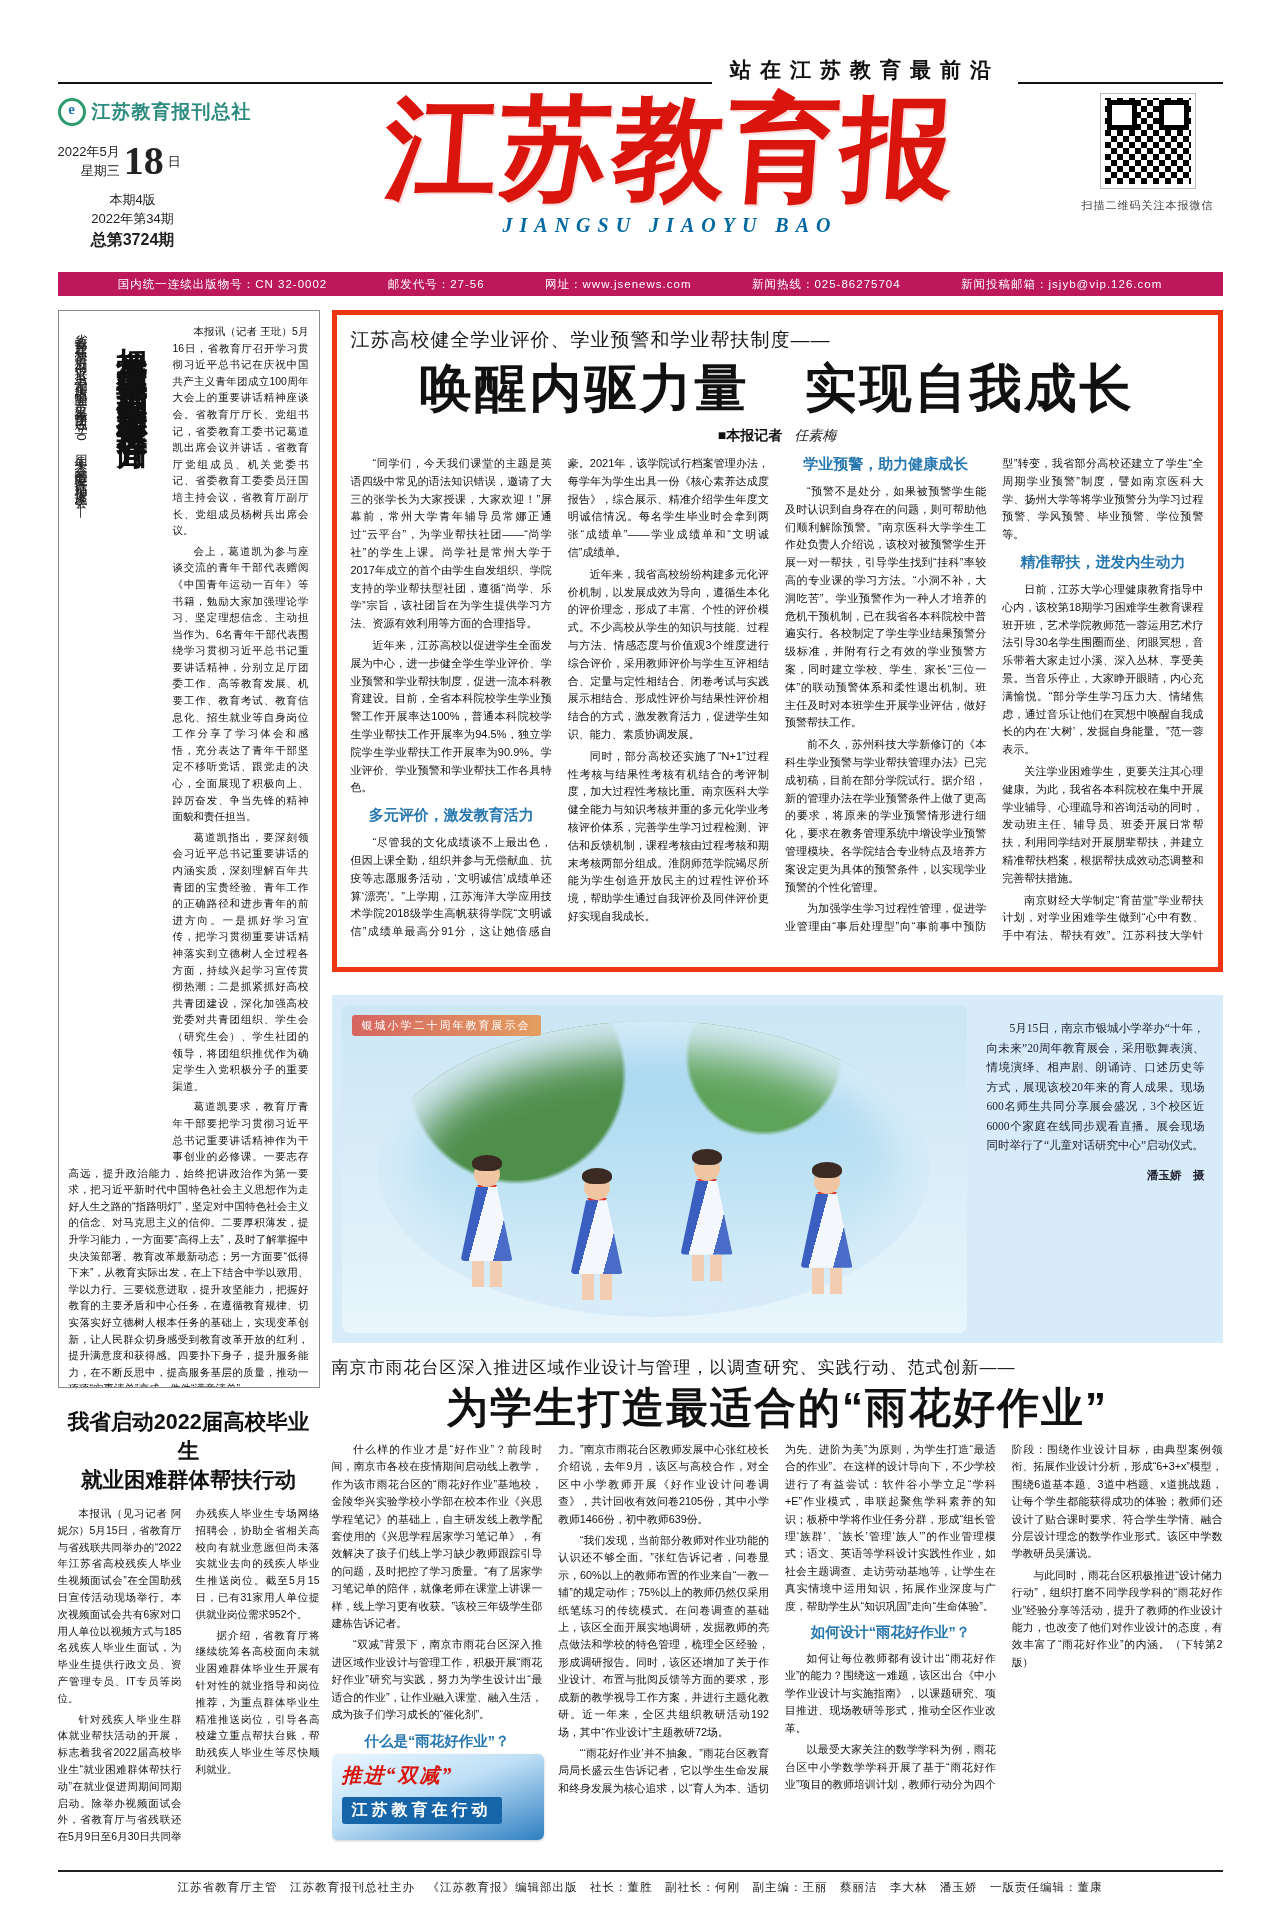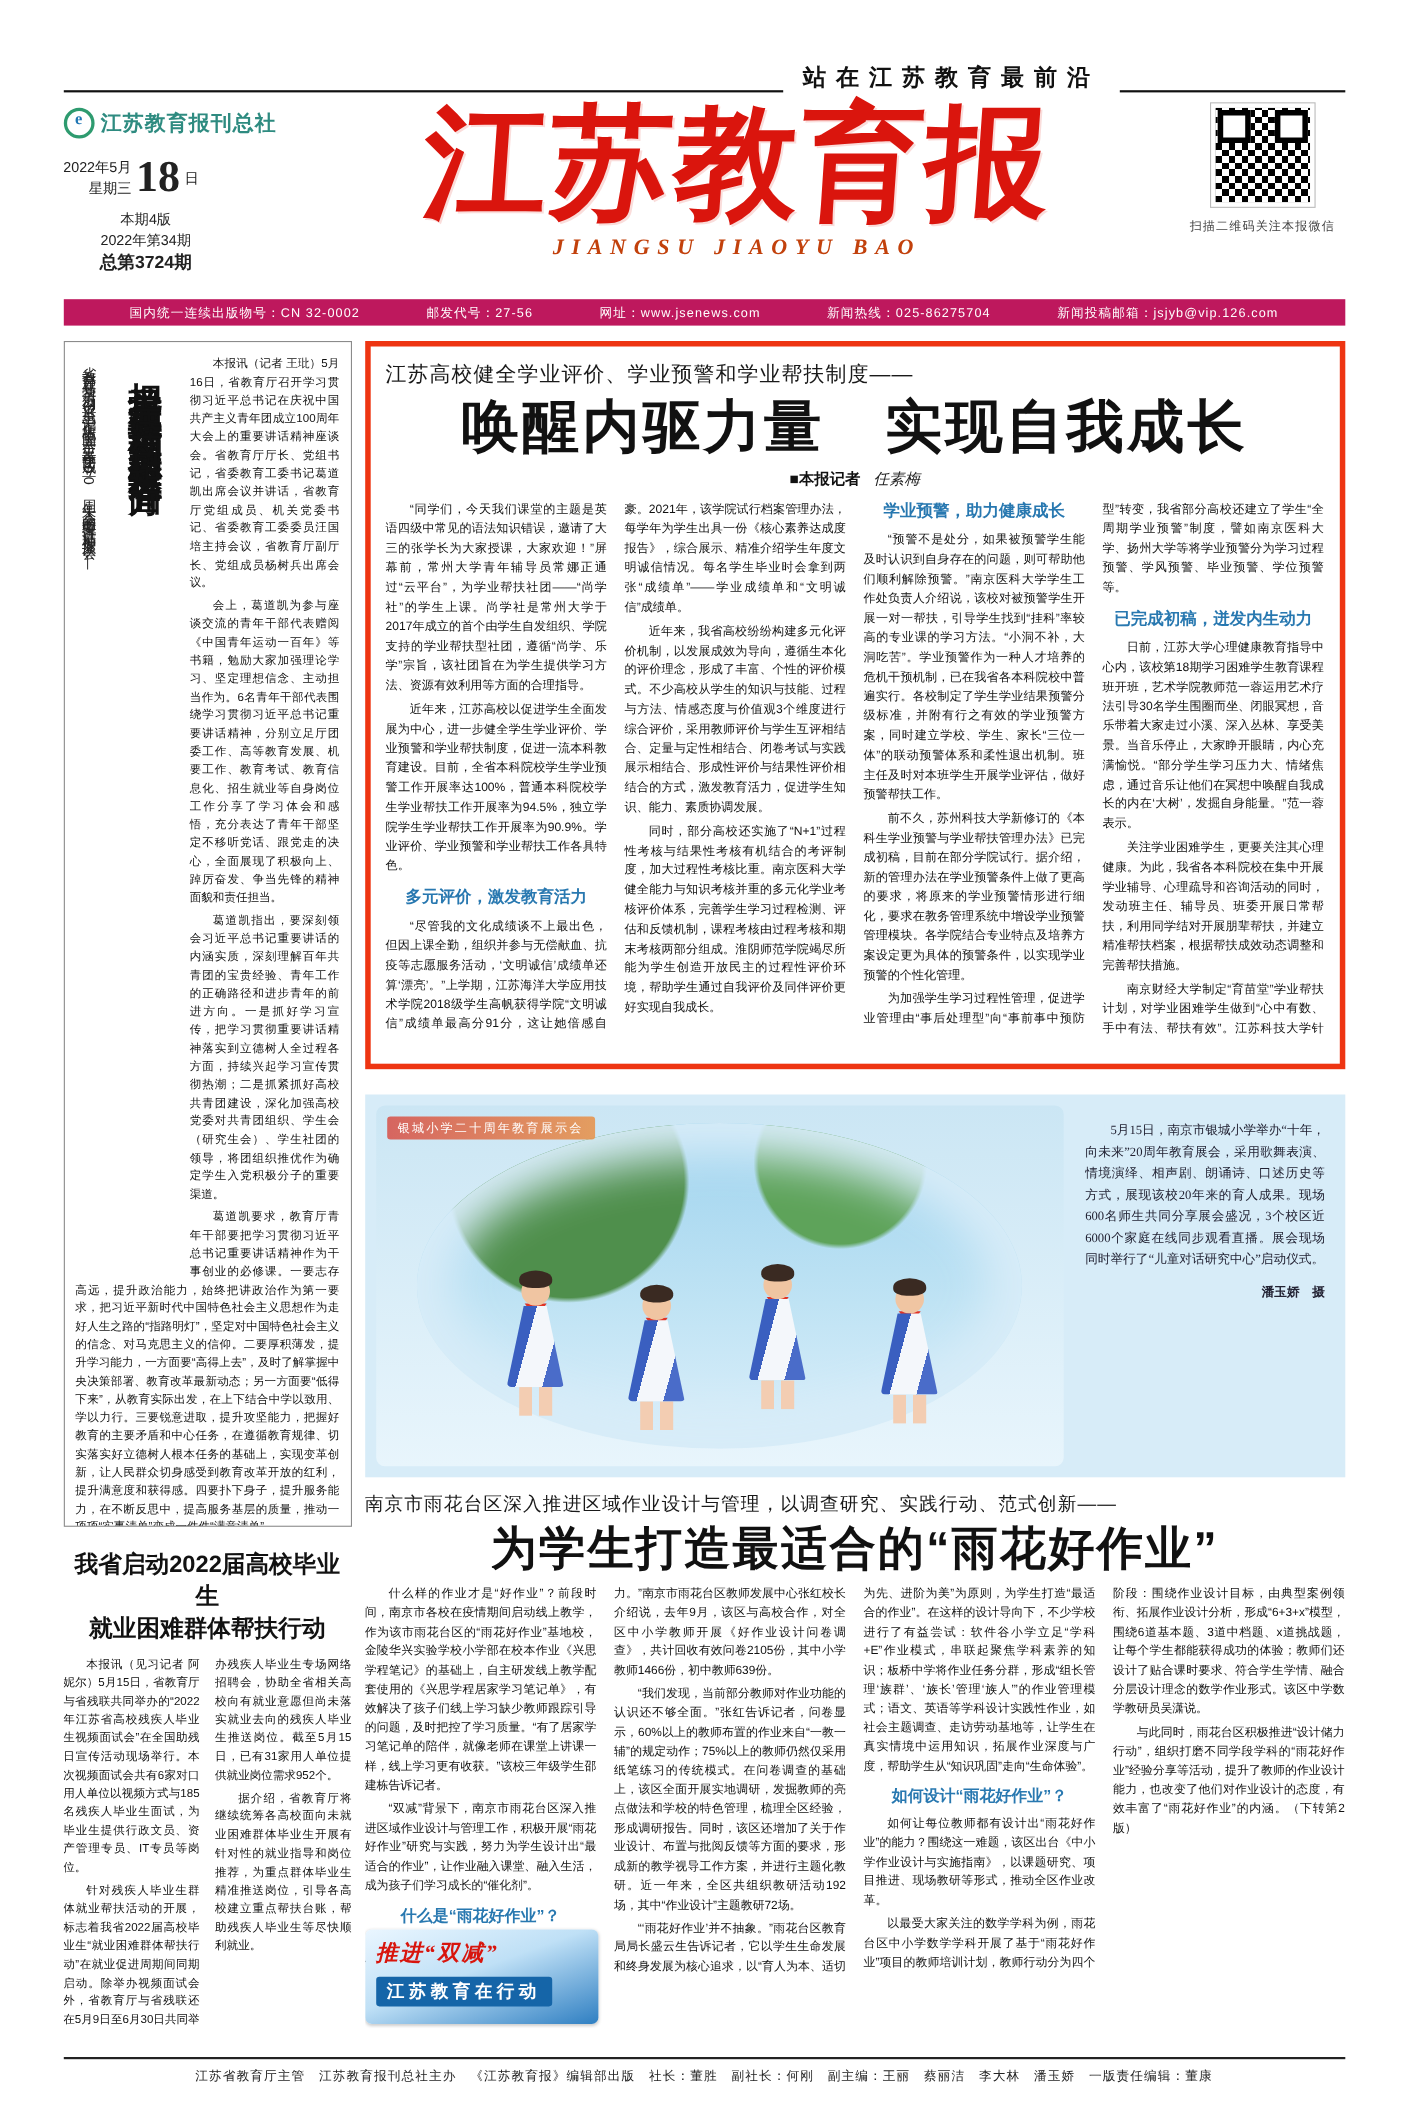--- a/index.html
+++ b/index.html
@@ -21,21 +21,21 @@
   .date-block{margin-top:16px;font-size:13px;line-height:19px;color:#222;}
   .date-top{display:flex;align-items:center;gap:4px;}
   .date-ym{text-align:right;}
   .big-day{font-size:40px;font-weight:bold;line-height:36px;font-family:"Liberation Serif",serif;}
   .day-unit{font-size:13px;}
   .issue-lines{margin-top:10px;text-align:center;width:150px;}
   .issue-lines .total{font-size:16px;font-weight:bold;margin-top:2px;}
 
   .masthead-center{flex:1;text-align:center;}
   .masthead-title{font-size:112px;line-height:118px;font-weight:900;color:#da150d;letter-spacing:2px;font-family:"Liberation Serif",serif;transform:skewX(-4deg);text-shadow:2px 2px 0 #e8564d33;}
-  .masthead-en{margin-top:6px;font-family:"Liberation Serif",serif;font-style:italic;font-weight:bold;color:#c2410c;font-size:20px;letter-spacing:7px;}
+  .masthead-en{margin-top:6px;font-family:"Liberation Serif",serif;font-style:italic;font-weight:bold;color:#0369a1;font-size:20px;letter-spacing:7px;}
 
   .qr-block{width:150px;flex:0 0 150px;text-align:center;padding-top:4px;}
   .qr{width:86px;height:86px;margin:0 auto;background:
       repeating-linear-gradient(0deg,#000 0 6px,#fff 6px 12px),
       repeating-linear-gradient(90deg,#000 0 6px,#fff 6px 12px);
       background-blend-mode:difference;border:4px solid #fff;outline:1px solid #bbb;position:relative;}
   .qr:before,.qr:after{content:"";position:absolute;width:20px;height:20px;border:5px solid #000;background:#fff;}
   .qr:before{left:2px;top:2px;}
   .qr:after{right:2px;top:2px;}
   .qr-caption{margin-top:10px;font-size:11px;color:#444;letter-spacing:1px;}
@@ -196,21 +196,21 @@
           <div class="p">“同学们，今天我们课堂的主题是英语四级中常见的语法知识错误，邀请了大三的张学长为大家授课，大家欢迎！”屏幕前，常州大学青年辅导员常娜正通过“云平台”，为学业帮扶社团——“尚学社”的学生上课。尚学社是常州大学于2017年成立的首个由学生自发组织、学院支持的学业帮扶型社团，遵循“尚学、乐学”宗旨，该社团旨在为学生提供学习方法、资源有效利用等方面的合理指导。</div>
           <div class="p">近年来，江苏高校以促进学生全面发展为中心，进一步健全学生学业评价、学业预警和学业帮扶制度，促进一流本科教育建设。目前，全省本科院校学生学业预警工作开展率达100%，普通本科院校学生学业帮扶工作开展率为94.5%，独立学院学生学业帮扶工作开展率为90.9%。学业评价、学业预警和学业帮扶工作各具特色。</div>
           <div class="subhead">多元评价，激发教育活力</div>
           <div class="p">“尽管我的文化成绩谈不上最出色，但因上课全勤，组织并参与无偿献血、抗疫等志愿服务活动，‘文明诚信’成绩单还算‘漂亮’。”上学期，江苏海洋大学应用技术学院2018级学生高帆获得学院“文明诚信”成绩单最高分91分，这让她倍感自豪。2021年，该学院试行档案管理办法，每学年为学生出具一份《核心素养达成度报告》，综合展示、精准介绍学生年度文明诚信情况。每名学生毕业时会拿到两张“成绩单”——学业成绩单和“文明诚信”成绩单。</div>
           <div class="p">近年来，我省高校纷纷构建多元化评价机制，以发展成效为导向，遵循生本化的评价理念，形成了丰富、个性的评价模式。不少高校从学生的知识与技能、过程与方法、情感态度与价值观3个维度进行综合评价，采用教师评价与学生互评相结合、定量与定性相结合、闭卷考试与实践展示相结合、形成性评价与结果性评价相结合的方式，激发教育活力，促进学生知识、能力、素质协调发展。</div>
           <div class="p">同时，部分高校还实施了“N+1”过程性考核与结果性考核有机结合的考评制度，加大过程性考核比重。南京医科大学健全能力与知识考核并重的多元化学业考核评价体系，完善学生学习过程检测、评估和反馈机制，课程考核由过程考核和期末考核两部分组成。淮阴师范学院竭尽所能为学生创造开放民主的过程性评价环境，帮助学生通过自我评价及同伴评价更好实现自我成长。</div>
           <div class="subhead">学业预警，助力健康成长</div>
           <div class="p">“预警不是处分，如果被预警学生能及时认识到自身存在的问题，则可帮助他们顺利解除预警。”南京医科大学学生工作处负责人介绍说，该校对被预警学生开展一对一帮扶，引导学生找到“挂科”率较高的专业课的学习方法。“小洞不补，大洞吃苦”。学业预警作为一种人才培养的危机干预机制，已在我省各本科院校中普遍实行。各校制定了学生学业结果预警分级标准，并附有行之有效的学业预警方案，同时建立学校、学生、家长“三位一体”的联动预警体系和柔性退出机制。班主任及时对本班学生开展学业评估，做好预警帮扶工作。</div>
           <div class="p">前不久，苏州科技大学新修订的《本科生学业预警与学业帮扶管理办法》已完成初稿，目前在部分学院试行。据介绍，新的管理办法在学业预警条件上做了更高的要求，将原来的学业预警情形进行细化，要求在教务管理系统中增设学业预警管理模块。各学院结合专业特点及培养方案设定更为具体的预警条件，以实现学业预警的个性化管理。</div>
           <div class="p">为加强学生学习过程性管理，促进学业管理由“事后处理型”向“事前事中预防型”转变，我省部分高校还建立了学生“全周期学业预警”制度，譬如南京医科大学、扬州大学等将学业预警分为学习过程预警、学风预警、毕业预警、学位预警等。</div>
-          <div class="subhead">已完成初稿，迸发内生动力</div>
+          <div class="subhead">精准帮扶，迸发内生动力</div>
           <div class="p">日前，江苏大学心理健康教育指导中心内，该校第18期学习困难学生教育课程班开班，艺术学院教师范一蓉运用艺术疗法引导30名学生围圈而坐、闭眼冥想，音乐带着大家走过小溪、深入丛林、享受美景。当音乐停止，大家睁开眼睛，内心充满愉悦。“部分学生学习压力大、情绪焦虑，通过音乐让他们在冥想中唤醒自我成长的内在‘大树’，发掘自身能量。”范一蓉表示。</div>
           <div class="p">关注学业困难学生，更要关注其心理健康。为此，我省各本科院校在集中开展学业辅导、心理疏导和咨询活动的同时，发动班主任、辅导员、班委开展日常帮扶，利用同学结对开展朋辈帮扶，并建立精准帮扶档案，根据帮扶成效动态调整和完善帮扶措施。</div>
           <div class="p">南京财经大学制定“育苗堂”学业帮扶计划，对学业困难学生做到“心中有数、手中有法、帮扶有效”。江苏科技大学针对不同学生的特点和需求，制定了“领头雁计划”“追光者计划”“攀登者计划”等，开展学业精准帮扶。苏州城市学院各系科建立良师益友帮扶小组，邀请成绩优秀、能力突出的“学习主播”，成立“主播库”，开设“云课堂”，以直播教学或者录播课的方式进行学业答疑。</div>
           <div class="p">为营造健康成长的学习环境，我省高校推进“教、学、管”三管齐下的协同机制，多途径构建教学相长的师生学习共同体；健全教师担任学业辅导师、班主任、辅导员等配套制度，拓宽教书育人的工作内涵和动力。近期，我省还将打造一批教育教学与学生学习管理的研训资源，进一步提升教师与学生沟通的能力和关爱学生的意识。</div>
         </div>
       </section>
 
       <section class="photo-strip">
         <div class="photo">
           <div class="oval"></div>

